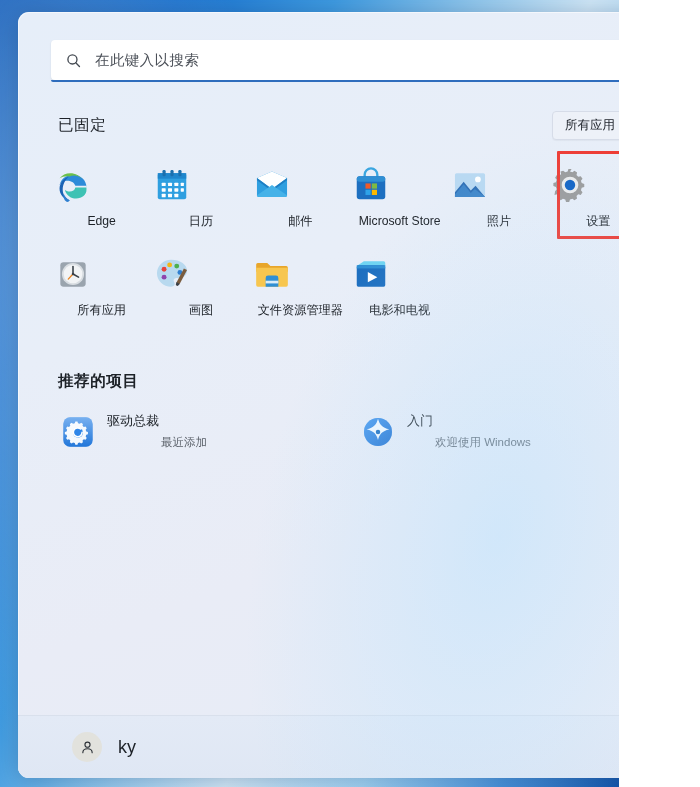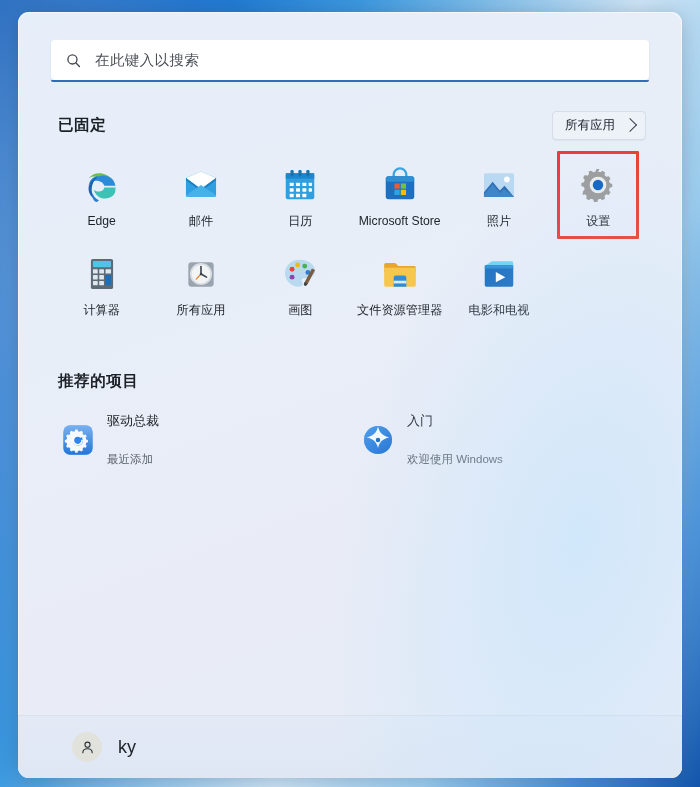--- a/index.html
+++ b/index.html
@@ -7,21 +7,21 @@
     padding: 0;
     width: 700px;
     height: 787px;
     overflow: hidden;
     font-family: "Liberation Sans", "DejaVu Sans", sans-serif;
   }
 
   
   #desktop {
     position: relative;
-    width: 700px;
+    width: 619px;
     height: 787px;
     background:
       linear-gradient(115deg, #0a58b8 0%, #1a72cf 18%, #3e9ae0 34%, #8fc6ec 48%, #cfe6f6 60%, #9bcdee 74%, #2f7fd0 88%, #0b4fa8 100%);
     overflow: hidden;
   }
   #desktop::before {
     content: "";
     position: absolute;
     left: -80px; top: -120px;
     width: 460px; height: 1050px;
@@ -90,21 +90,21 @@
 
   
   .section-head {
     display: flex;
     align-items: center;
     justify-content: space-between;
     margin: 31px 36px 0 40px;
   }
   .section-title {
     font-size: 15.5px;
-    font-weight: bold;
+    font-weight: normal;
     color: #1d2228;
     letter-spacing: 0.6px;
   }
   .all-apps-btn {
     display: flex;
     align-items: center;
     gap: 10px;
     background: #edf1f8;
     border: 1px solid #d6dce8;
     border-radius: 4px;
@@ -126,21 +126,20 @@
   .pinned-grid {
     margin: 14px 34px 0 34px;
     display: grid;
     grid-template-columns: repeat(6, 1fr);
     row-gap: 4px;
   }
   .app-tile {
     position: relative;
     display: flex;
     flex-direction: column;
-    align-items: center;
     justify-content: flex-start;
     padding: 12px 2px 10px 2px;
     border-radius: 5px;
     cursor: pointer;
   }
   .app-icon {
     width: 38px;
     height: 38px;
     display: flex;
     align-items: center;
@@ -190,21 +189,21 @@
     border-radius: 5px;
     cursor: pointer;
   }
   .rec-icon {
     width: 32px; height: 32px;
     flex: 0 0 auto;
     display: flex;
     align-items: center;
     justify-content: center;
   }
-  .rec-texts { display: flex; flex-direction: column; gap: 2px; }
+  .rec-texts { display: flex; gap: 2px; }
   .rec-title {
     font-size: 13px;
     color: #1d2228;
     line-height: 1.15;
   }
   .rec-sub {
     font-size: 11.5px;
     color: #5c626b;
     line-height: 1.15;
     margin-top: 22px;
@@ -268,31 +267,20 @@
           <div class="app-icon">
             <svg viewBox="0 0 48 48" width="38" height="38">
       <path d="M41 27c0-9-7-16-17-16C14.6 11 7 17.6 7 26.6c0-5 4.4-8 9.6-8 6 0 9.4 3.2 10.4 6.5H41z" fill="#2c8bd9"></path>
       <path d="M41 27H27c-.7 3-3.4 5.2-7.2 5.2-2.6 0-4.7-.9-6-2.3C15 36.5 21 41 28 41c7.4 0 13-4.6 13-10.6V27z" fill="#3ec2b4"></path>
       <path d="M18.4 13.5C11.6 16 7 21.8 7 28.8 7 35.8 12 42 20 43.4c-6-2.6-9-8-9-13.4 0-7 3.4-13 7.4-16.5z" fill="#1b63b5"></path>
       <path d="M20 43.4c-3.6-1.8-6.6-5-7.8-8.8-1 3.8.2 8 3.6 10.6 1.5.4 3 .2 4.2-1.8z" fill="#2e7fd0"></path>
       <path d="M19.5 13.2c5.5-2.5 12.6-1.3 16.4 3.6C33 12.4 27 9 20.6 9c-5.5 0-10.4 2.4-13.5 6.4 3-1.8 8-3.2 12.4-2.2z" fill="#6cc04a"></path>
     </svg>
           </div>
           <div class="app-label">Edge</div>
-        </div>
-        <div class="app-tile">
-          <div class="app-icon">
-            <svg viewBox="0 0 48 48" width="38" height="38">
-      <path d="M5 15l19-8 19 8v22a2 2 0 0 1-2 2H7a2 2 0 0 1-2-2V15z" fill="#2f9fe0"></path>
-      <path d="M5 15l19 14 19-14-19-8z" fill="#ffffff"></path>
-      <path d="M5 15l19 14 19-14v3L24 32 5 18z" fill="#1e7fc4"></path>
-      <path d="M5 37l19-13 19 13v0a2 2 0 0 1-2 2H7a2 2 0 0 1-2-2z" fill="#46b2e8"></path>
-    </svg>
-          </div>
-          <div class="app-label">邮件</div>
         </div>
         <div class="app-tile">
           <div class="app-icon">
             <svg viewBox="0 0 48 48" width="38" height="38">
       <rect x="6" y="9" width="36" height="33" rx="2.5" fill="#2f9fe0"></rect>
       <rect x="6" y="9" width="36" height="7" fill="#1f86cc"></rect>
       <rect x="12" y="5" width="4" height="8" rx="1.6" fill="#1b6fae"></rect>
       <rect x="22" y="5" width="4" height="8" rx="1.6" fill="#1b6fae"></rect>
       <rect x="32" y="5" width="4" height="8" rx="1.6" fill="#1b6fae"></rect>
       <g fill="#ffffff">
@@ -308,20 +296,31 @@
                 <rect x="19" y="35" width="5" height="4.4" rx="0.7"></rect>
         <rect x="27" y="35" width="5" height="4.4" rx="0.7"></rect>
       </g>
     </svg>
           </div>
           <div class="app-label">日历</div>
         </div>
         <div class="app-tile">
           <div class="app-icon">
             <svg viewBox="0 0 48 48" width="38" height="38">
+      <path d="M5 15l19-8 19 8v22a2 2 0 0 1-2 2H7a2 2 0 0 1-2-2V15z" fill="#2f9fe0"></path>
+      <path d="M5 15l19 14 19-14-19-8z" fill="#ffffff"></path>
+      <path d="M5 15l19 14 19-14v3L24 32 5 18z" fill="#1e7fc4"></path>
+      <path d="M5 37l19-13 19 13v0a2 2 0 0 1-2 2H7a2 2 0 0 1-2-2z" fill="#46b2e8"></path>
+    </svg>
+          </div>
+          <div class="app-label">邮件</div>
+        </div>
+        <div class="app-tile">
+          <div class="app-icon">
+            <svg viewBox="0 0 48 48" width="38" height="38">
       <path d="M16 14V11a8 8 0 0 1 16 0v3" fill="none" stroke="#3ba6e0" stroke-width="3"></path>
       <rect x="6" y="13" width="36" height="29" rx="3.5" fill="#1d6fc0"></rect>
       <rect x="6" y="13" width="36" height="7" rx="3.5" fill="#2f8fd4"></rect>
       <g>
         <rect x="17" y="22" width="6.6" height="6.6" fill="#f05a28"></rect>
         <rect x="25" y="22" width="6.6" height="6.6" fill="#7fba42"></rect>
         <rect x="17" y="30" width="6.6" height="6.6" fill="#2fa3e8"></rect>
         <rect x="25" y="30" width="6.6" height="6.6" fill="#ffb900"></rect>
       </g>
     </svg>
@@ -341,39 +340,20 @@
         </div>
         <div class="app-tile highlighted">
           <div class="app-icon">
             <svg viewBox="0 0 48 48" width="38" height="38">
       <path d="M24 7l3 1 2.6-2 3.4 2.2-.8 3.2 2.2 2.2 3.2-.8L39.8 16l-2 2.6 1 3 3.2 1v4l-3.2 1-1 3 2 2.6-2.2 3.4-3.2-.8-2.2 2.2.8 3.2-3.4 2.2-2.6-2-3 1-1 3.2h-4l-1-3.2-3-1-2.6 2-3.4-2.2.8-3.2-2.2-2.2-3.2.8L5.2 32l2-2.6-1-3-3.2-1v-4l3.2-1 1-3-2-2.6 2.2-3.4 3.2.8 2.2-2.2-.8-3.2L15.4 6l2.6 2 3-1 1-3.2h4z" fill="#9b9b9b"></path>
       <circle cx="24" cy="24" r="10.5" fill="#ececec"></circle>
       <circle cx="24" cy="24" r="6.6" fill="#1062c4"></circle>
     </svg>
           </div>
           <div class="app-label">设置</div>
-        </div>
-        <div class="app-tile">
-          <div class="app-icon">
-            <svg viewBox="0 0 48 48" width="38" height="38">
-      <rect x="10" y="5" width="28" height="38" rx="2.4" fill="#5c6b78"></rect>
-      <rect x="12.6" y="7.6" width="22.8" height="8" rx="1" fill="#4fc3e8"></rect>
-      <g fill="#dfe6ec">
-        <rect x="12.6" y="18" width="6" height="5.4" rx="0.7"></rect>
-                <rect x="20.5" y="18" width="6" height="5.4" rx="0.7"></rect>
-        <rect x="28.4" y="18" width="7" height="5.4" rx="0.7"></rect>
-        <rect x="12.6" y="25.4" width="6" height="5.4" rx="0.7"></rect>
-                <rect x="20.5" y="25.4" width="6" height="5.4" rx="0.7"></rect>
-        <rect x="12.6" y="32.8" width="6" height="5.4" rx="0.7"></rect>
-                <rect x="20.5" y="32.8" width="6" height="5.4" rx="0.7"></rect>
-      </g>
-      <rect x="28.4" y="25.4" width="7" height="12.8" rx="0.9" fill="#1e6fba"></rect>
-    </svg>
-          </div>
-          <div class="app-label">计算器</div>
         </div>
         <div class="app-tile">
           <div class="app-icon">
             <svg viewBox="0 0 48 48" width="38" height="38">
       <rect x="8" y="9" width="32" height="31" rx="4" fill="#9aa4ae"></rect>
       <circle cx="24" cy="24" r="14" fill="#d8dde2"></circle>
       <circle cx="24" cy="24" r="11.8" fill="#f2f4f6"></circle>
       <line x1="24" y1="24" x2="24" y2="14.5" stroke="#3a4149" stroke-width="2" stroke-linecap="round"></line>
       <line x1="24" y1="24" x2="31" y2="28" stroke="#3a4149" stroke-width="2" stroke-linecap="round"></line>
       <line x1="24" y1="24" x2="18" y2="30.5" stroke="#e8821e" stroke-width="1.6" stroke-linecap="round"></line>

